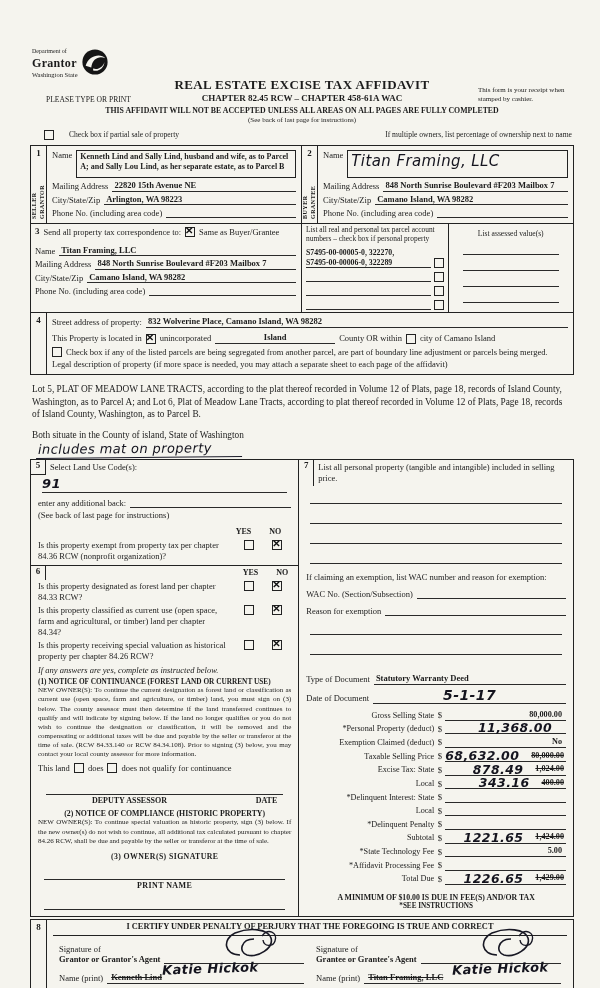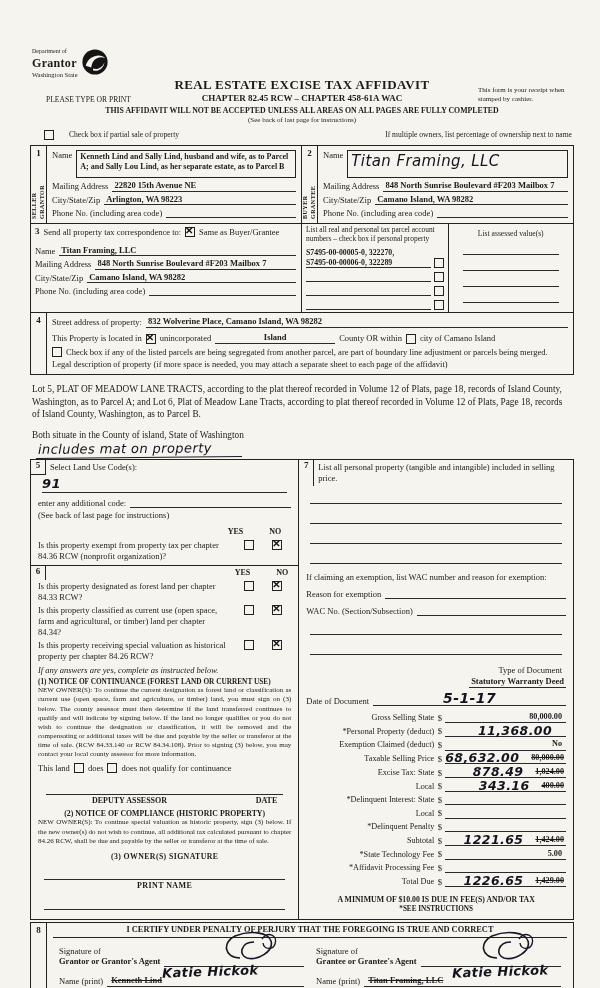--- a/index.html
+++ b/index.html
@@ -57,21 +57,21 @@
   .situate{font-size:9.3px;margin:9px 2px 0;}
   .hwnote{margin:0 0 0 6px;font-size:13px;border-bottom:1.5px solid #1a1a28;display:inline-block;padding:0 30px 0 2px;transform:rotate(-.5deg);}
   
   .cols{display:flex;margin-top:1px;}
   .lcol{width:49.5%;border-right:1px solid #222;box-sizing:border-box;padding:0 0 4px;}
   .rcol{flex:1;box-sizing:border-box;padding:0 0 4px;}
   .sechead{display:flex;}
   .sechead .numbox{width:14px;flex:none;border-right:1px solid #222;border-bottom:1px solid #222;text-align:center;font-weight:bold;font-size:9px;}
   .sechead .ht{padding:2px 4px;flex:1;}
   .pad{padding:1px 7px;}
-  .yesno{display:flex;justify-content:flex-end;gap:26px;font-weight:bold;font-size:8px;padding-right:10px;}
+  .yesno{display:flex;justify-content:flex-end;gap:18px;font-weight:bold;font-size:8px;padding-right:10px;}
   .qrow{display:flex;align-items:flex-start;margin:3px 0;}
   .qrow .qt{flex:1;padding-right:6px;}
   .qrow .qb{width:28px;flex:none;text-align:center;}
   .tiny{font-size:7px;line-height:1.3;text-align:justify;}
   .sigline{border-bottom:1px solid #2a2a2a;height:10px;}
   .duo{display:flex;justify-content:space-between;font-weight:bold;font-size:8px;padding:1px 14px;}
   .center{text-align:center;}
   
   .amt-row{display:flex;align-items:flex-end;margin:2.5px 0;}
   .amt-label{width:128px;text-align:right;font-size:8.2px;flex:none;}
@@ -280,21 +280,21 @@
   <div class="box cols">
 
     <div class="lcol">
       <div class="sechead">
         <div class="numbox">5</div>
         <div class="ht">Select Land Use Code(s):</div>
       </div>
       <div class="pad">
         <div class="uline" style="margin:0 4px;"><span class="hw" style="font-size:13px;font-weight:bold;">91</span></div>
         <div class="fl" style="margin-top:4px;">
-            <span class="lab">enter any additional code:</span>
+            <span class="lab">enter any additional back:</span>
             <span class="val" style="font-weight:normal;"></span>
           </div>
         <div>(See back of last page for instructions)</div>
         <div class="yesno" style="margin-top:6px;">
           <span>YES</span>
           <span>NO</span>
         </div>
         <div class="qrow">
           <span class="qt">Is this property exempt from property tax per chapter 84.36 RCW (nonprofit organization)?</span>
           <span class="qb"><span class="cb"></span></span>
@@ -353,30 +353,30 @@
         <div class="numbox" style="border-bottom:none;">7</div>
         <div class="ht">List all personal property (tangible and intangible) included in selling price.</div>
       </div>
       <div class="pad">
         <div class="sigline" style="margin:6px 4px 0;"></div>
         <div class="sigline" style="margin:9px 4px 0;"></div>
         <div class="sigline" style="margin:9px 4px 0;"></div>
         <div class="sigline" style="margin:9px 4px 0;"></div>
         <div style="margin-top:8px;">If claiming an exemption, list WAC number and reason for exemption:</div>
         <div class="fl" style="margin-top:6px;">
+            <span class="lab">WAC No. (Section/Subsection)</span>
+            <span class="val" style="font-weight:normal;"></span>
+          </div>
+        <div class="fl" style="margin-top:6px;">
             <span class="lab">Reason for exemption</span>
             <span class="val" style="font-weight:normal;"></span>
           </div>
-        <div class="fl" style="margin-top:6px;">
-            <span class="lab">WAC No. (Section/Subsection)</span>
-            <span class="val" style="font-weight:normal;"></span>
-          </div>
         <div class="sigline" style="margin:8px 4px 0;"></div>
         <div class="sigline" style="margin:9px 4px 0;"></div>
-        <div class="fl" style="margin-top:10px;flex-direction:column;">
+        <div class="fl" style="margin-top:18px;">
           <span class="lab">Type of Document</span>
           <span class="val">Statutory Warranty Deed</span>
         </div>
         <div class="fl" style="margin-top:5px;">
           <span class="lab">Date of Document</span>
           <span class="val center" style="font-weight:normal;"><span class="hw" style="font-size:14px;font-weight:bold;line-height:.8;display:inline-block;">5-1-17</span></span>
         </div>
 
         <div style="margin-top:6px;">
           <div class="amt-row">

